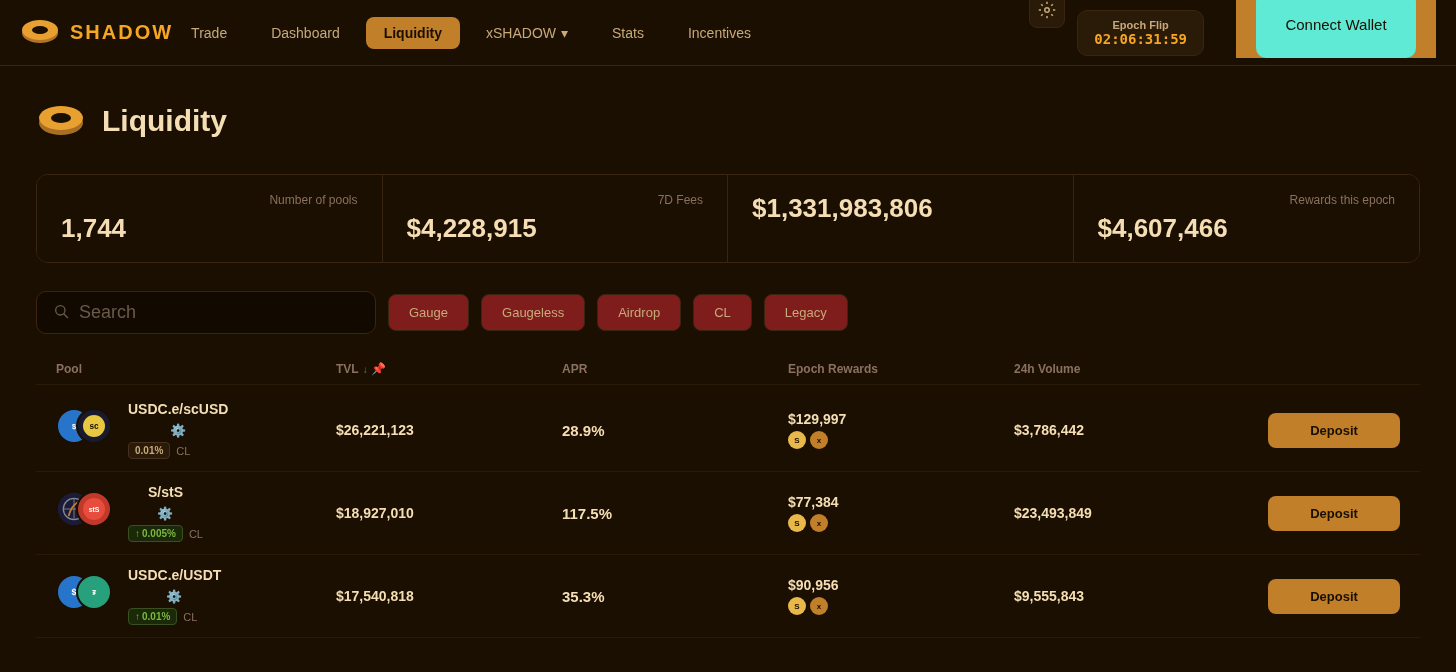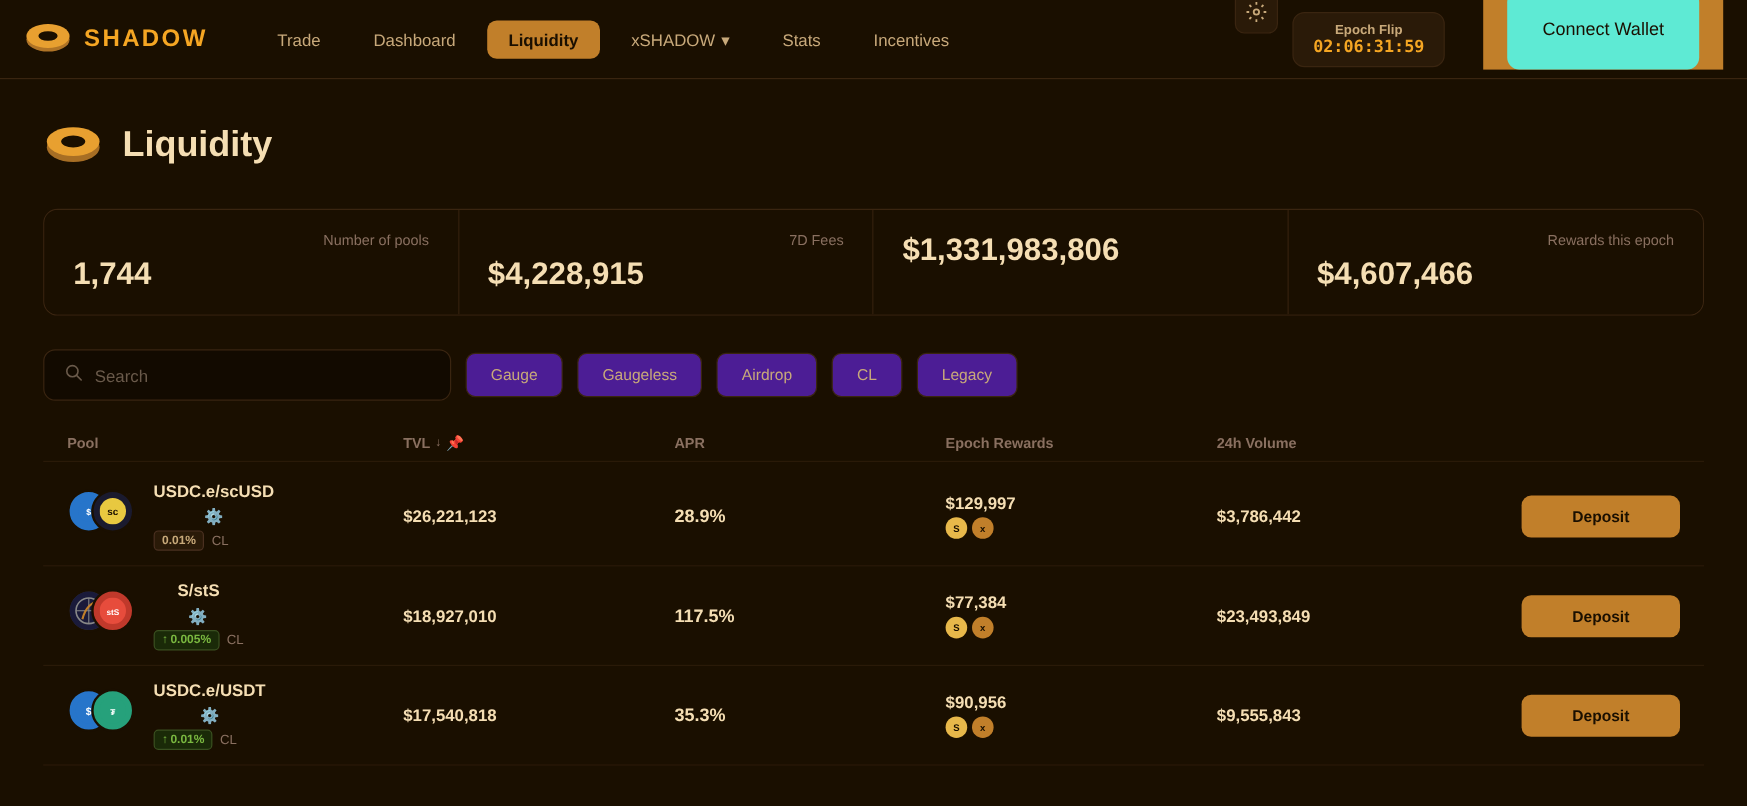--- a/index.html
+++ b/index.html
@@ -21,21 +21,20 @@
       border-bottom: 1px solid #3a2510;
       height: 66px;
       padding: 0 20px;
       position: relative;
     }
 
     .logo-area {
       display: flex;
       align-items: center;
       gap: 10px;
-      margin-right: 40px;
     }
 
     .logo-icon {
       width: 40px;
       height: 40px;
     }
 
     .logo-text {
       color: #f5a623;
       font-size: 20px;
@@ -200,35 +199,35 @@
       padding: 10px 16px;
       gap: 10px;
       width: 340px;
     }
 
     .search-input-wrapper input {
       background: transparent;
       border: none;
       outline: none;
       color: #84cc16;
-      font-size: 14px;
+      font-size: 18px;
       width: 100%;
     }
 
     .search-input-wrapper input::placeholder {
       color: #6a5a4a;
     }
 
     .search-icon-text {
       color: #6a5a4a;
       font-size: 16px;
     }
 
     .filter-btn {
-      background: #4c1d95;
+      background: #7f1d1d;
       border: 1px solid #3a2510;
       border-radius: 8px;
       padding: 10px 20px;
       color: #c8a97a;
       font-size: 13px;
       font-weight: 500;
       cursor: pointer;
     }
 
     

